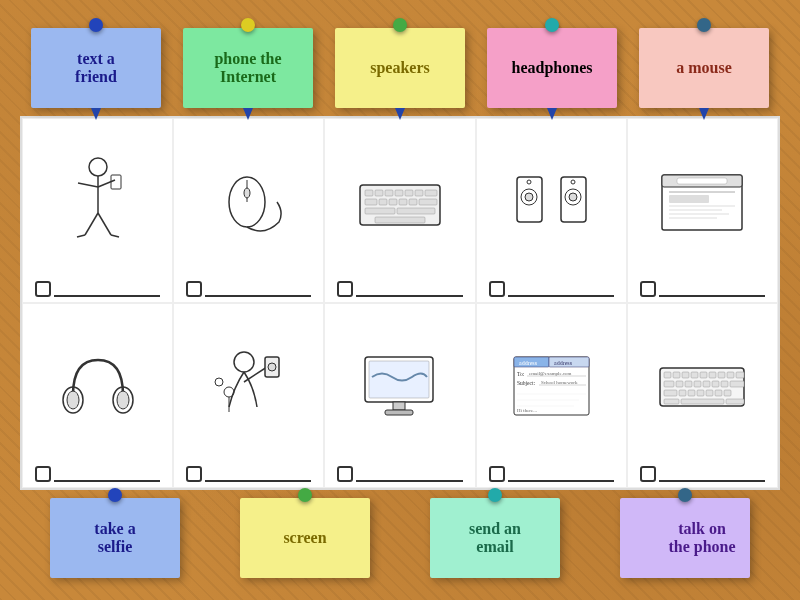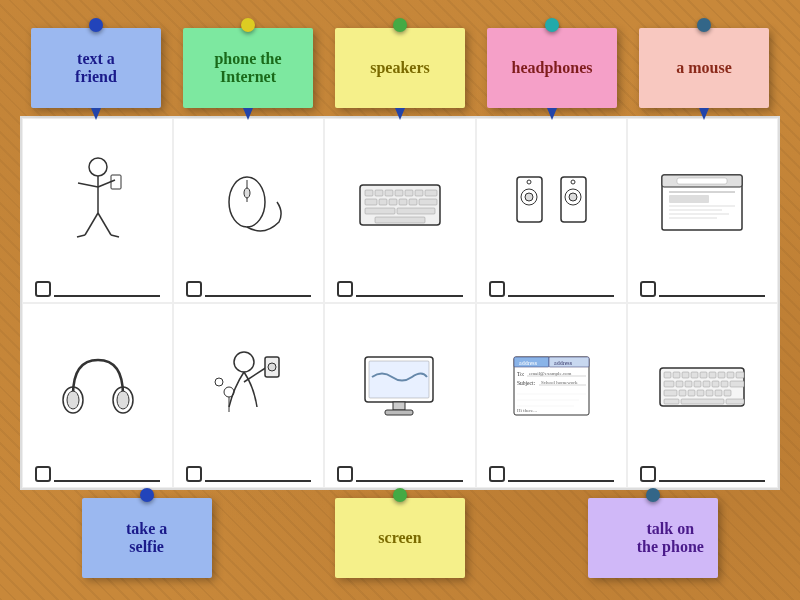--- a/index.html
+++ b/index.html
@@ -94,21 +94,21 @@
     .pin-blue::before { background: #2244bb; }
     .pin-yellow::before { background: #ddcc22; }
     .pin-green::before { background: #44aa44; }
     .pin-teal::before { background: #22aaaa; }
     .pin-dark::before { background: #336688; }
 
     
     .note-blue { background-color: #9bb8f0; color: #1a1a8a; }
     .note-green { background-color: #7de8a0; color: #1a6a1a; }
     .note-yellow { background-color: #f5f08a; color: #7a6a00; }
-    .note-pink { background-color: #f5a0c8; color: #7f1d1d; }
+    .note-pink { background-color: #f5a0c8; color: #000000; }
     .note-salmon { background-color: #f8c8c0; color: #8a2a1a; }
     .note-mint { background-color: #a0f0d0; color: #1a6a4a; }
     .note-lavender { background-color: #d0b8f8; color: #4a1a8a; }
 
     
     .middle-board {
       background: white;
       border: 2px solid #ddd;
       margin: 8px 5px;
       display: grid;
@@ -485,20 +485,24 @@
     <div class="sticky-note note-blue pin-blue">
       <span style="white-space:pre-line;">take a
 selfie</span>
     </div>
 
 
     <div class="sticky-note note-yellow pin-green">
       <span>screen</span>
     </div>
 
+    <div class="sticky-note note-mint pin-teal">
+      <span style="white-space:pre-line;">send an
+email</span>
+    </div>
 
     <div class="sticky-note note-lavender pin-dark">
       <span style="white-space:pre-line;margin-left:34px;">talk on
 the phone</span>
     </div>
 
   </div>
 
 </div>
 

